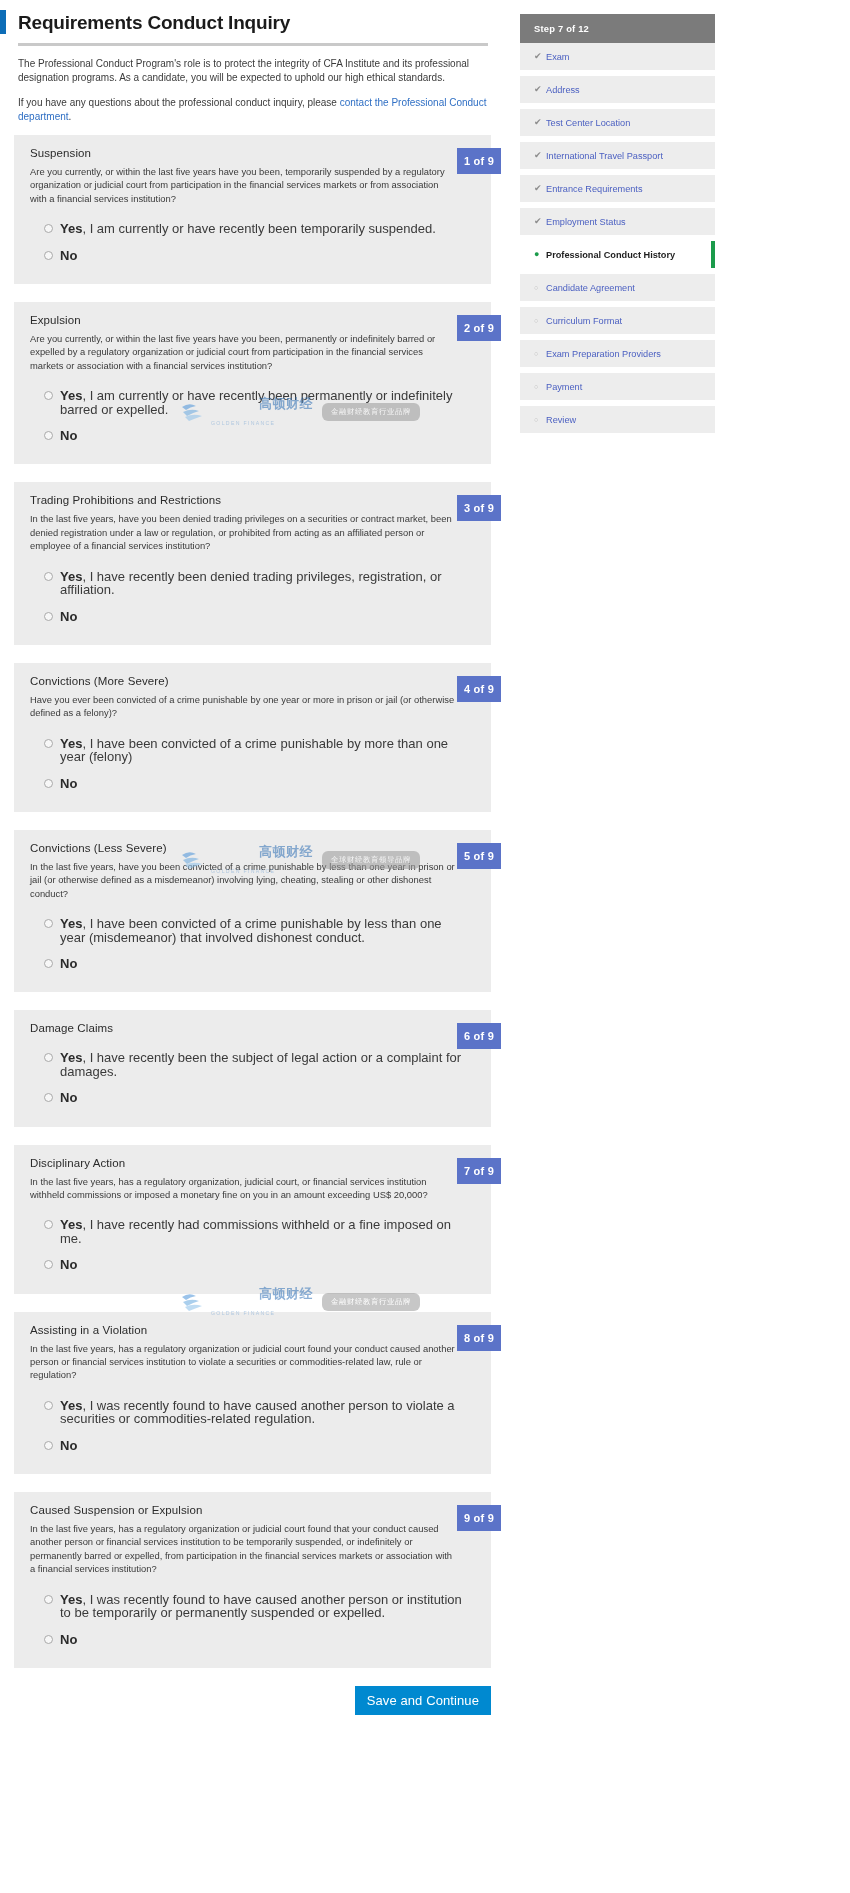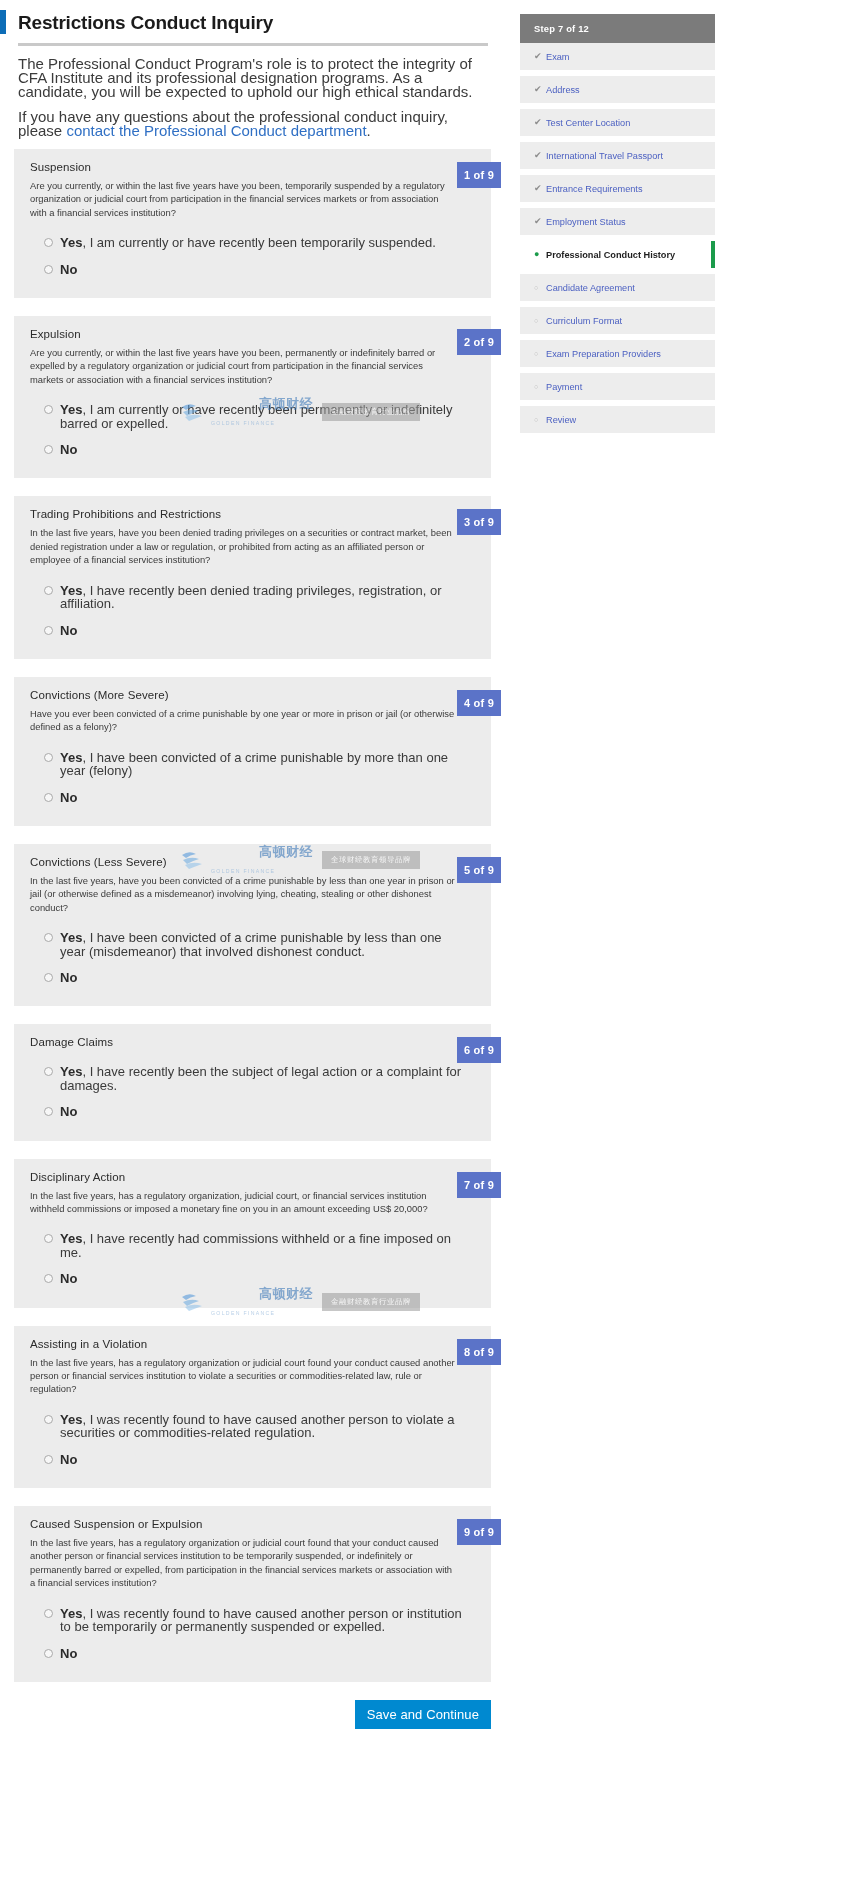--- a/index.html
+++ b/index.html
@@ -53,21 +53,21 @@
     width: 470px;
   }
 
   .intro {
     margin: 11px 0 0 4px;
     width: 470px;
     overflow: hidden;
   }
   .intro p {
     margin: 0 0 11px 0;
-    font-size: 15px;
+    font-size: 10px;
     line-height: 14px;
     color: #3b3b3b;
     white-space: nowrap;
   }
   .intro p.wrapline { white-space: normal; }
   .intro a { color: #2f6fc4; text-decoration: none; }
 
   
   .qcard {
     position: relative;
@@ -154,20 +154,21 @@
     letter-spacing: 1.3px;
   }
   .wm .wmbar {
     margin-left: 9px;
     background: #9a9a9a;
     color: #ffffff;
     font-size: 7.4px;
     padding: 4px 9px;
     letter-spacing: 0.6px;
     white-space: nowrap;
+    border-radius: 6px;
   }
   .save-btn {
     background: #0089d0;
     color: #ffffff;
     border: none;
     font-size: 13px;
     font-family: "Liberation Sans", sans-serif;
     padding: 7px 12px;
     cursor: pointer;
     letter-spacing: 0.1px;
@@ -225,21 +226,21 @@
 </style>
 </head>
 <body>
 
 <div id="page">
 
   <div class="left-accent"></div>
 
   <div id="main">
 
-    <div class="page-title">Restrictions Conduct Inquiry</div>
+    <div class="page-title">Requirements Conduct Inquiry</div>
     <div class="title-rule"></div>
 
     <div class="intro">
       <p class="wrapline">The Professional Conduct Program's role is to protect the integrity of CFA Institute and its professional designation programs. As a candidate, you will be expected to uphold our high ethical standards.</p>
       <p class="wrapline"><span>If you have any questions about the professional conduct inquiry, please </span><a href="#">contact the Professional Conduct department</a><span>.</span></p>
     </div>
 
     <div id="cards">
         <div class="qcard">
           <div class="badge">1 of 9</div>

